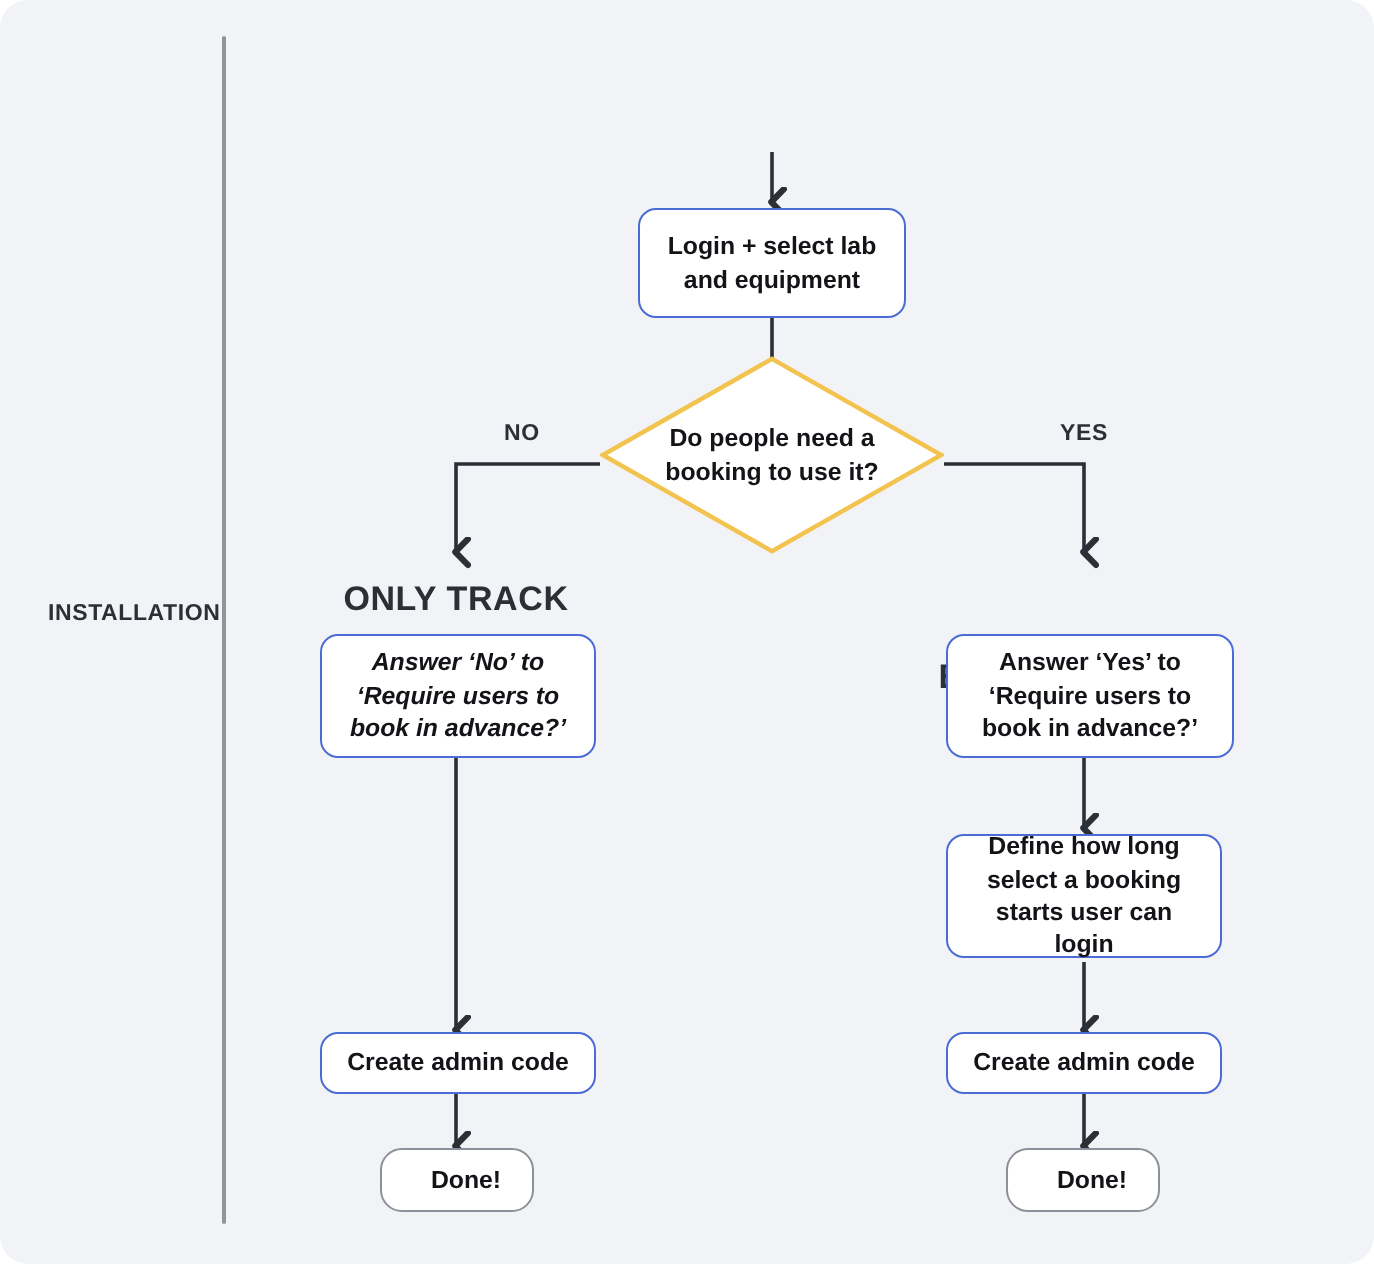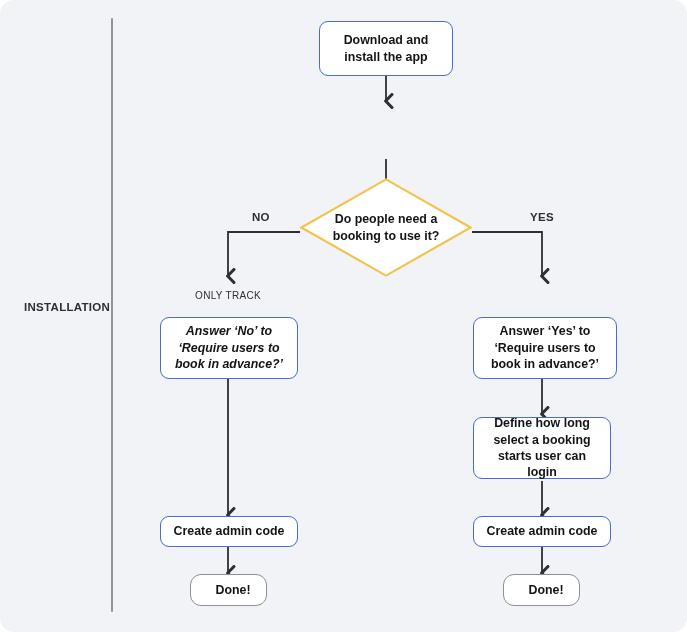--- a/index.html
+++ b/index.html
@@ -99,22 +99,22 @@
   .branch-caption {
     position: absolute;
     font-size: 11.5px;
     font-weight: 700;
     letter-spacing: 0.3px;
     color: #2b2f36;
     white-space: nowrap;
   }
   .lane-caption {
     position: absolute;
-    font-size: 10px;
-    font-weight: 400;
+    font-size: 17px;
+    font-weight: 700;
     letter-spacing: 0.3px;
     color: #2b2f36;
     white-space: nowrap;
     text-align: center;
   }
 
   
   #connectors {
     position: absolute;
     left: 0; top: 0;
@@ -147,25 +147,25 @@
     <path d="M472,232 L542,232 L542,276" fill="none" stroke="#2b2f36" stroke-width="1.8" stroke-linejoin="miter" marker-end="url(#arrowhead)"></path>
 
     <line x1="228" y1="379" x2="228" y2="515" stroke="#2b2f36" stroke-width="1.8" marker-end="url(#arrowhead)"></line>
     <line x1="228" y1="547" x2="228" y2="573" stroke="#2b2f36" stroke-width="1.8" marker-end="url(#arrowhead)"></line>
 
     <line x1="542" y1="379" x2="542" y2="414" stroke="#2b2f36" stroke-width="1.8" marker-end="url(#arrowhead)"></line>
     <line x1="542" y1="481" x2="542" y2="515" stroke="#2b2f36" stroke-width="1.8" marker-end="url(#arrowhead)"></line>
     <line x1="542" y1="547" x2="542" y2="573" stroke="#2b2f36" stroke-width="1.8" marker-end="url(#arrowhead)"></line>
   </svg>
 
-  <div class="node" style="left:319px; top:21px; width:134px; height:55px;">
-    <span class="node-text">Download and
-install the app</span>
-  </div>
-
+
+  <div class="node" style="left:319px; top:104px; width:134px; height:55px;">
+    <span class="node-text">Login + select lab
+and equipment</span>
+  </div>
 
   <div class="diamond-wrap" style="left:300px; top:178px; width:172px; height:99px;">
     <svg class="diamond-shape" viewBox="0 0 172 99" preserveAspectRatio="none">
       <polygon points="86,1.4 170.6,49.5 86,97.6 1.4,49.5" fill="#ffffff" stroke="#f3c34f" stroke-width="2.2"></polygon>
     </svg>
     <span class="diamond-label">Do people need a
 booking to use it?</span>
   </div>
 
   <div class="branch-caption" style="left:252px; top:211px;">NO</div>

